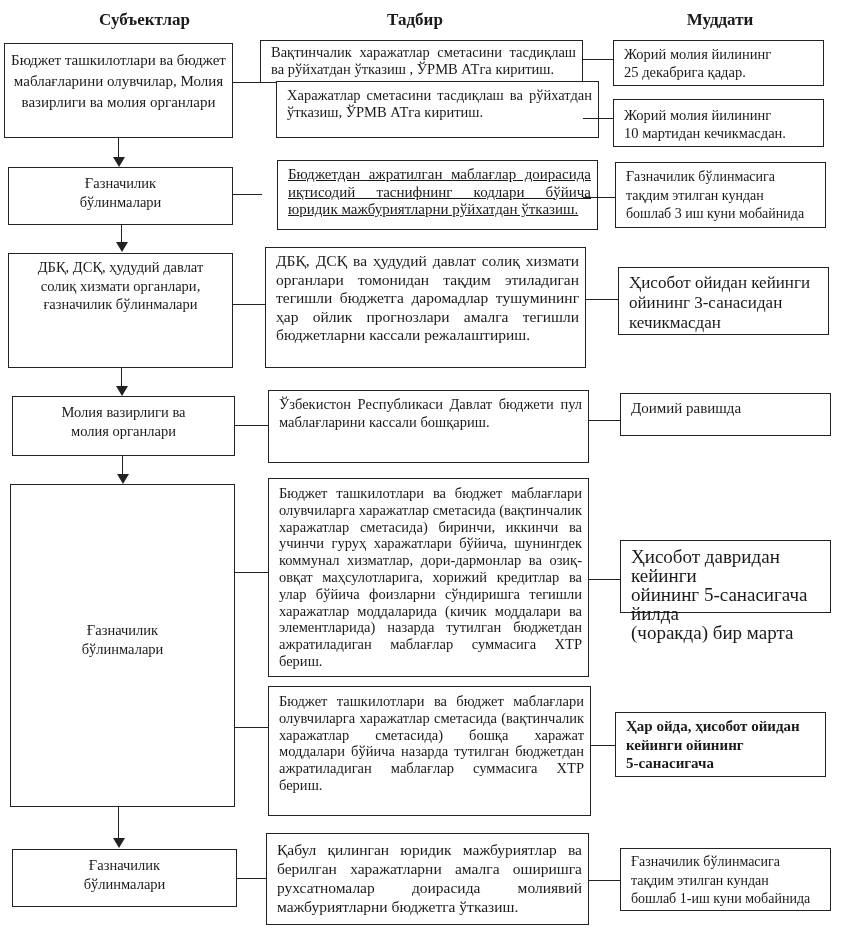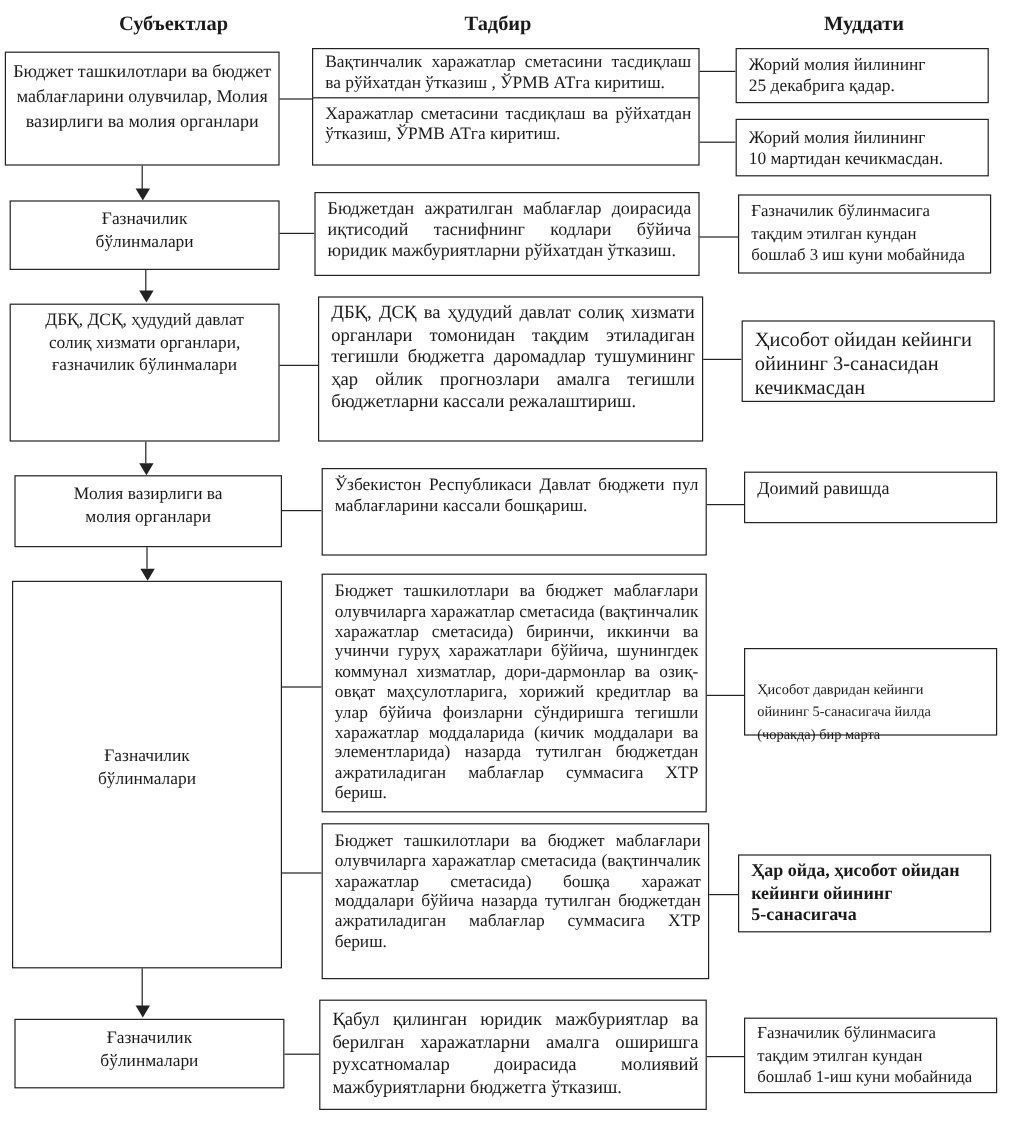--- a/index.html
+++ b/index.html
@@ -25,42 +25,42 @@
 <div class="hdr" style="left:360px;width:110px;">Тадбир</div>
 <div class="hdr" style="left:670px;width:100px;">Муддати</div>
 
 <div class="box lbox big" style="left:4px;top:43px;width:229px;height:95px;">
   <span>Бюджет ташкилотлари ва бюджет маблағларини олувчилар, Молия вазирлиги ва молия органлари</span>
 </div>
 <div class="hl" style="left:233px;top:82px;width:27px;"></div>
 <div class="box mbox" style="left:260px;top:40px;width:323px;height:43px;font-size:14.5px;line-height:17px;">
   <span>Вақтинчалик харажатлар сметасини тасдиқлаш ва рўйхатдан ўтказиш , ЎРМВ АТга киритиш.</span>
 </div>
-<div class="box mbox" style="left:260px;top:81px;width:323px;height:57px;font-size:14.5px;line-height:17px;padding-top:5px;">
+<div class="box mbox" style="left:276px;top:81px;width:323px;height:57px;font-size:14.5px;line-height:17px;padding-top:5px;">
   <span>Харажатлар сметасини тасдиқлаш ва рўйхатдан ўтказиш, ЎРМВ АТга киритиш.</span>
 </div>
 <div class="hl" style="left:583px;top:59px;width:30px;"></div>
 <div class="hl" style="left:583px;top:118px;width:30px;"></div>
 <div class="box rbox" style="left:613px;top:40px;width:211px;height:46px;padding-top:4px;">
   <span class="t">Жорий молия йилининг</span>
   <span class="t">25 декабрига қадар.</span>
 </div>
 <div class="box rbox" style="left:613px;top:99px;width:211px;height:48px;padding-top:6px;">
   <span class="t">Жорий молия йилининг</span>
   <span class="t">10 мартидан кечикмасдан.</span>
 </div>
 
 <div class="vl" style="left:118px;top:138px;height:20px;"></div>
 <div class="arrowhead" style="left:113px;top:157px;"></div>
 
 <div class="box lbox top" style="left:8px;top:167px;width:225px;height:58px;">
   <span style="width:110px;">Ғазначилик бўлинмалари</span>
 </div>
 <div class="hl" style="left:233px;top:194px;width:29px;"></div>
-<div class="box mbox" style="left:262px;top:160px;width:321px;height:70px;padding-top:5px;">
+<div class="box mbox" style="left:277px;top:160px;width:321px;height:70px;padding-top:5px;text-decoration:underline;">
   <span>Бюджетдан ажратилган маблағлар доирасида иқтисодий таснифнинг кодлари бўйича юридик мажбуриятларни рўйхатдан ўтказиш.</span>
 </div>
 <div class="hl" style="left:583px;top:197px;width:32px;"></div>
 <div class="box rbox" style="left:615px;top:162px;width:211px;height:66px;font-size:14px;line-height:18.5px;padding-top:5px;">
   <span class="t">Ғазначилик бўлинмасига</span>
   <span class="t">тақдим этилган кундан</span>
   <span class="t">бошлаб 3 иш куни мобайнида</span>
 </div>
 
 <div class="vl" style="left:121px;top:225px;height:18px;"></div>
@@ -104,21 +104,21 @@
 <div class="hl" style="left:235px;top:572px;width:33px;"></div>
 <div class="hl" style="left:235px;top:727px;width:33px;"></div>
 <div class="box mbox" style="left:268px;top:478px;width:321px;height:199px;font-size:14.5px;line-height:16.8px;padding-top:6px;">
   <span>Бюджет ташкилотлари ва бюджет маблағлари олувчиларга харажатлар сметасида (вақтинчалик харажатлар сметасида) биринчи, иккинчи ва учинчи гуруҳ харажатлари бўйича, шунингдек коммунал хизматлар, дори-дармонлар ва озиқ-овқат маҳсулотларига, хорижий кредитлар ва улар бўйича фоизларни сўндиришга тегишли харажатлар моддаларида (кичик моддалари ва элементларида) назарда тутилган бюджетдан ажратиладиган маблағлар суммасига ХТР бериш.</span>
 </div>
 <div class="box mbox" style="left:268px;top:686px;width:323px;height:130px;font-size:14.5px;line-height:16.8px;padding-top:6px;">
   <span>Бюджет ташкилотлари ва бюджет маблағлари олувчиларга харажатлар сметасида (вақтинчалик харажатлар сметасида) бошқа харажат моддалари бўйича назарда тутилган бюджетдан ажратиладиган маблағлар суммасига ХТР бериш.</span>
 </div>
 <div class="hl" style="left:589px;top:579px;width:31px;"></div>
 <div class="hl" style="left:591px;top:745px;width:24px;"></div>
-<div class="box rbox" style="left:620px;top:540px;width:211px;height:73px;font-size:12px;line-height:19px;padding-top:24px;">
+<div class="box rbox" style="left:620px;top:540px;width:211px;height:73px;font-size:19px;line-height:19px;padding-top:6px;">
   <span class="t">Ҳисобот давридан кейинги</span>
   <span class="t">ойининг 5-санасигача йилда</span>
   <span class="t">(чоракда) бир марта</span>
 </div>
 <div class="box rbox" style="left:615px;top:712px;width:211px;height:65px;font-size:15px;line-height:18.5px;padding-top:4px;font-weight:bold;">
   <span class="t">Ҳар ойда, ҳисобот ойидан</span>
   <span class="t">кейинги ойининг</span>
   <span class="t">5-санасигача</span>
 </div>
 

